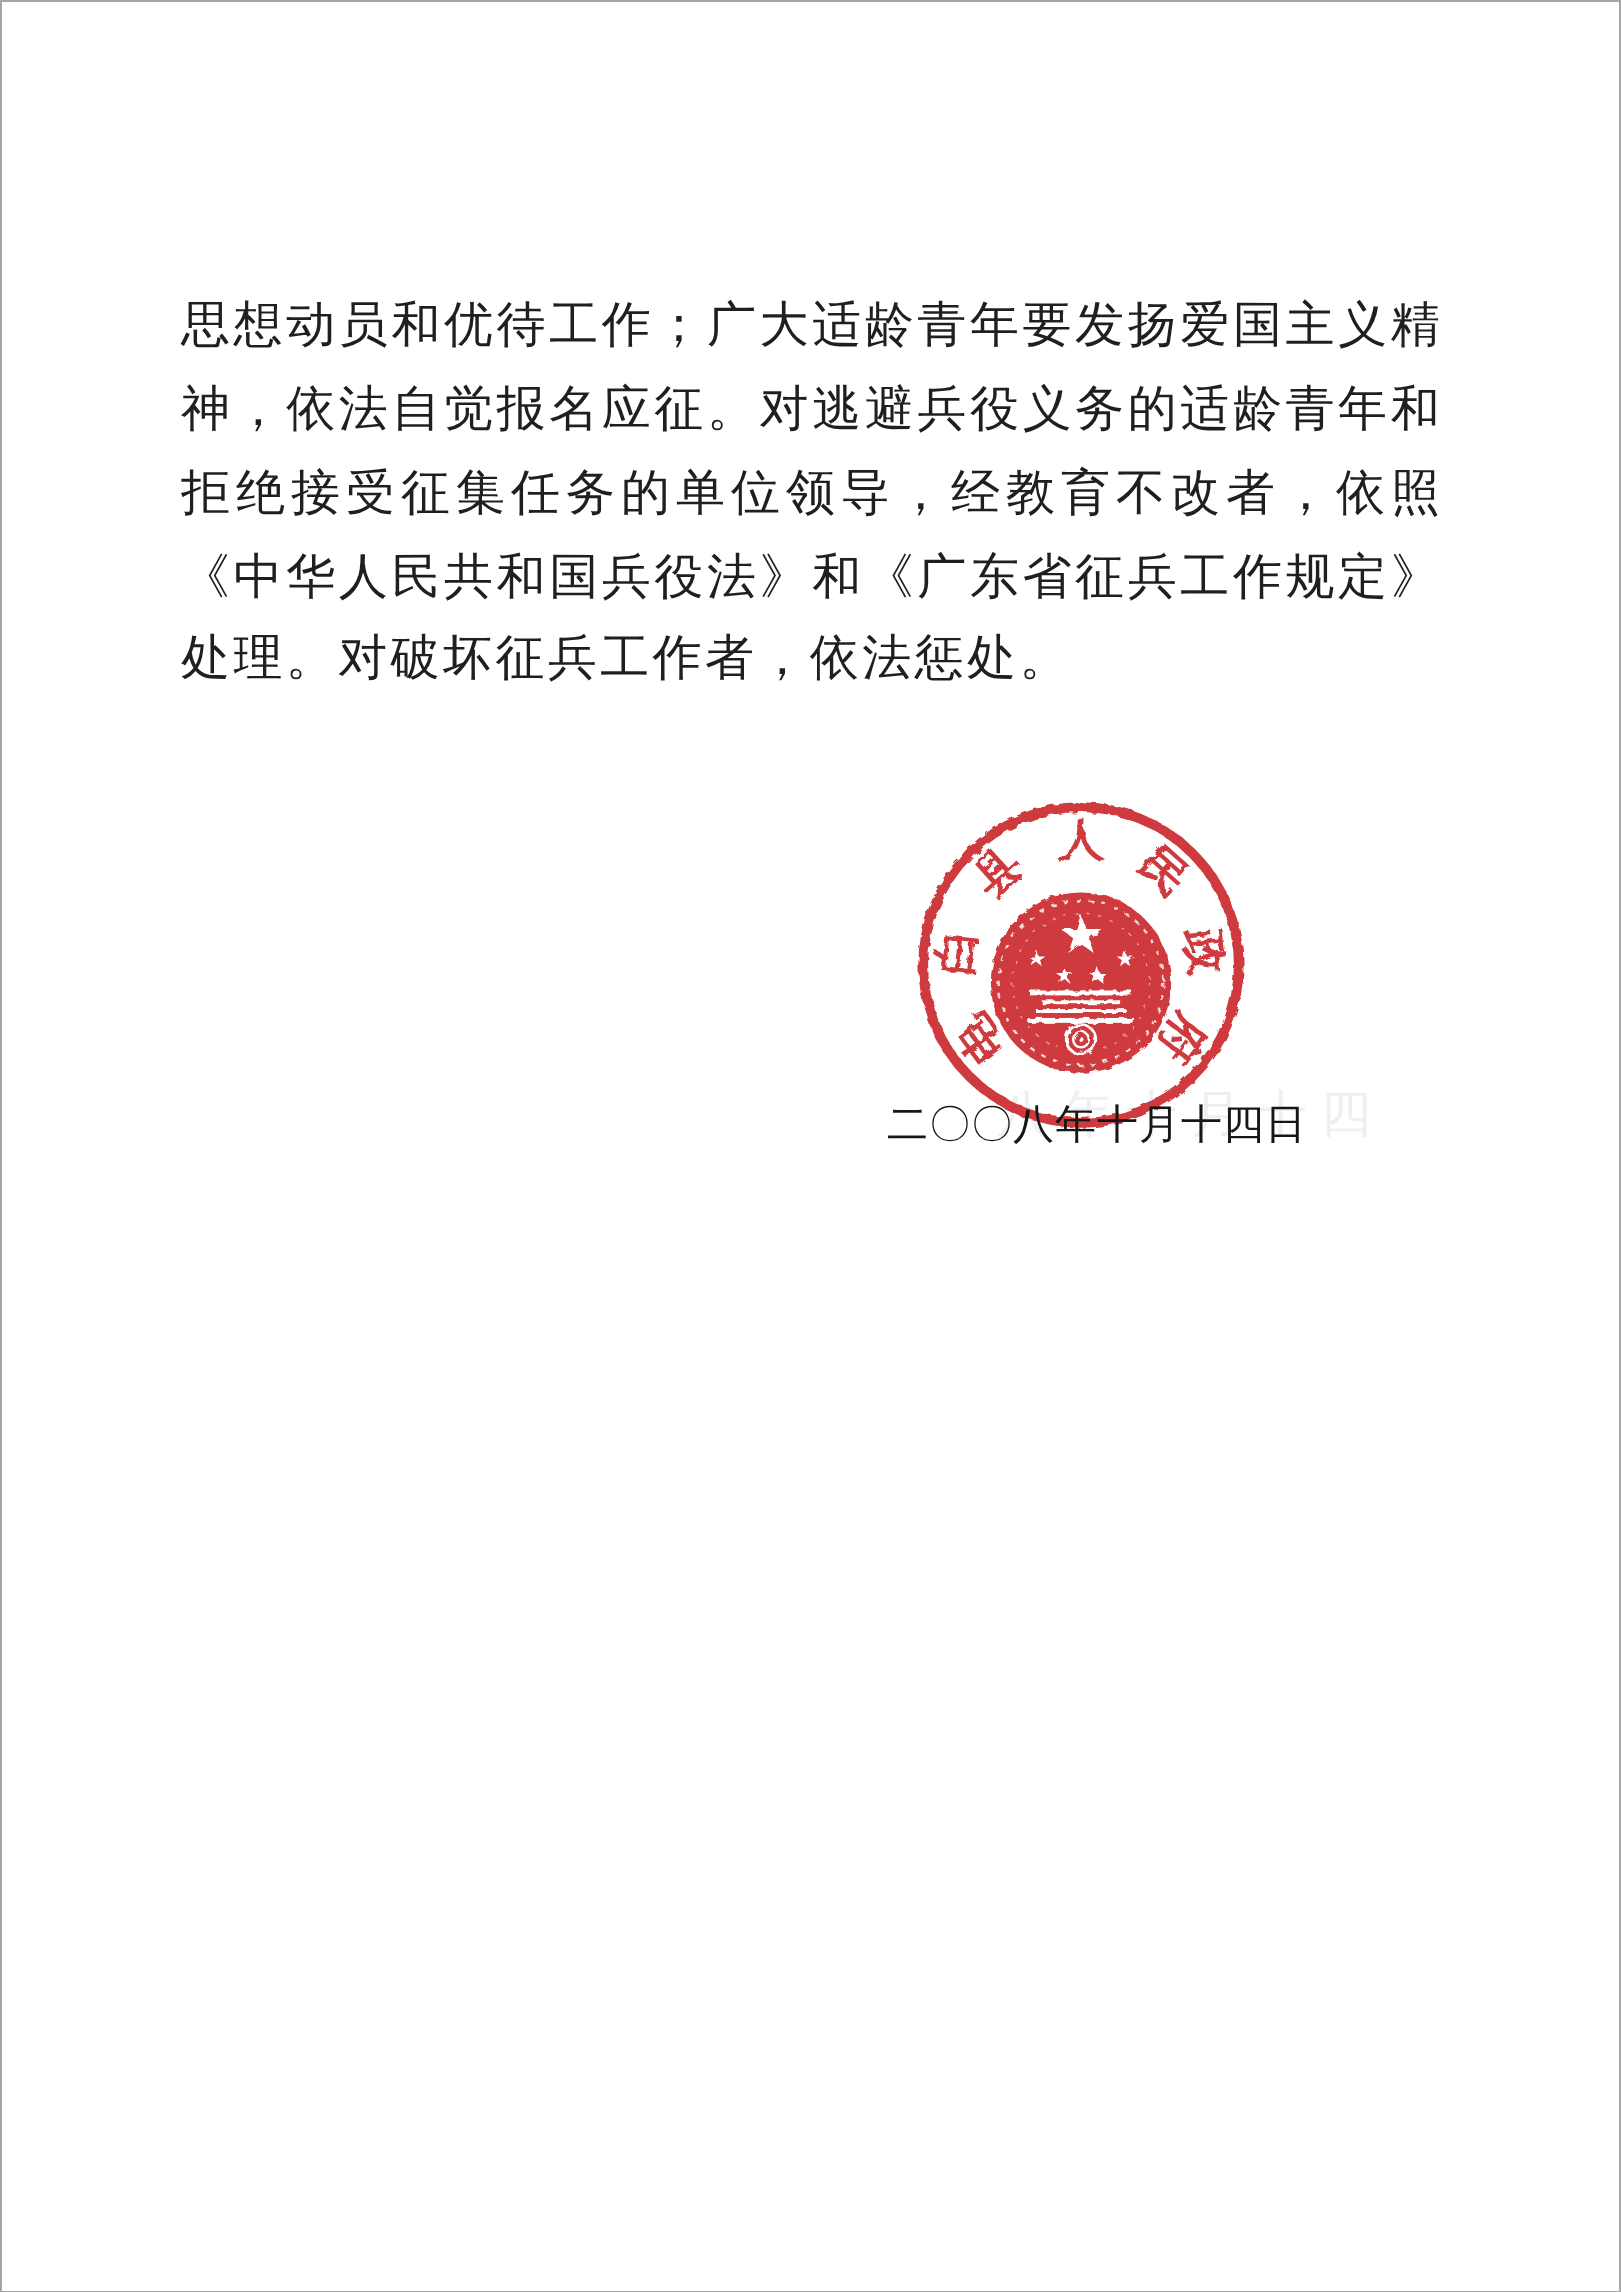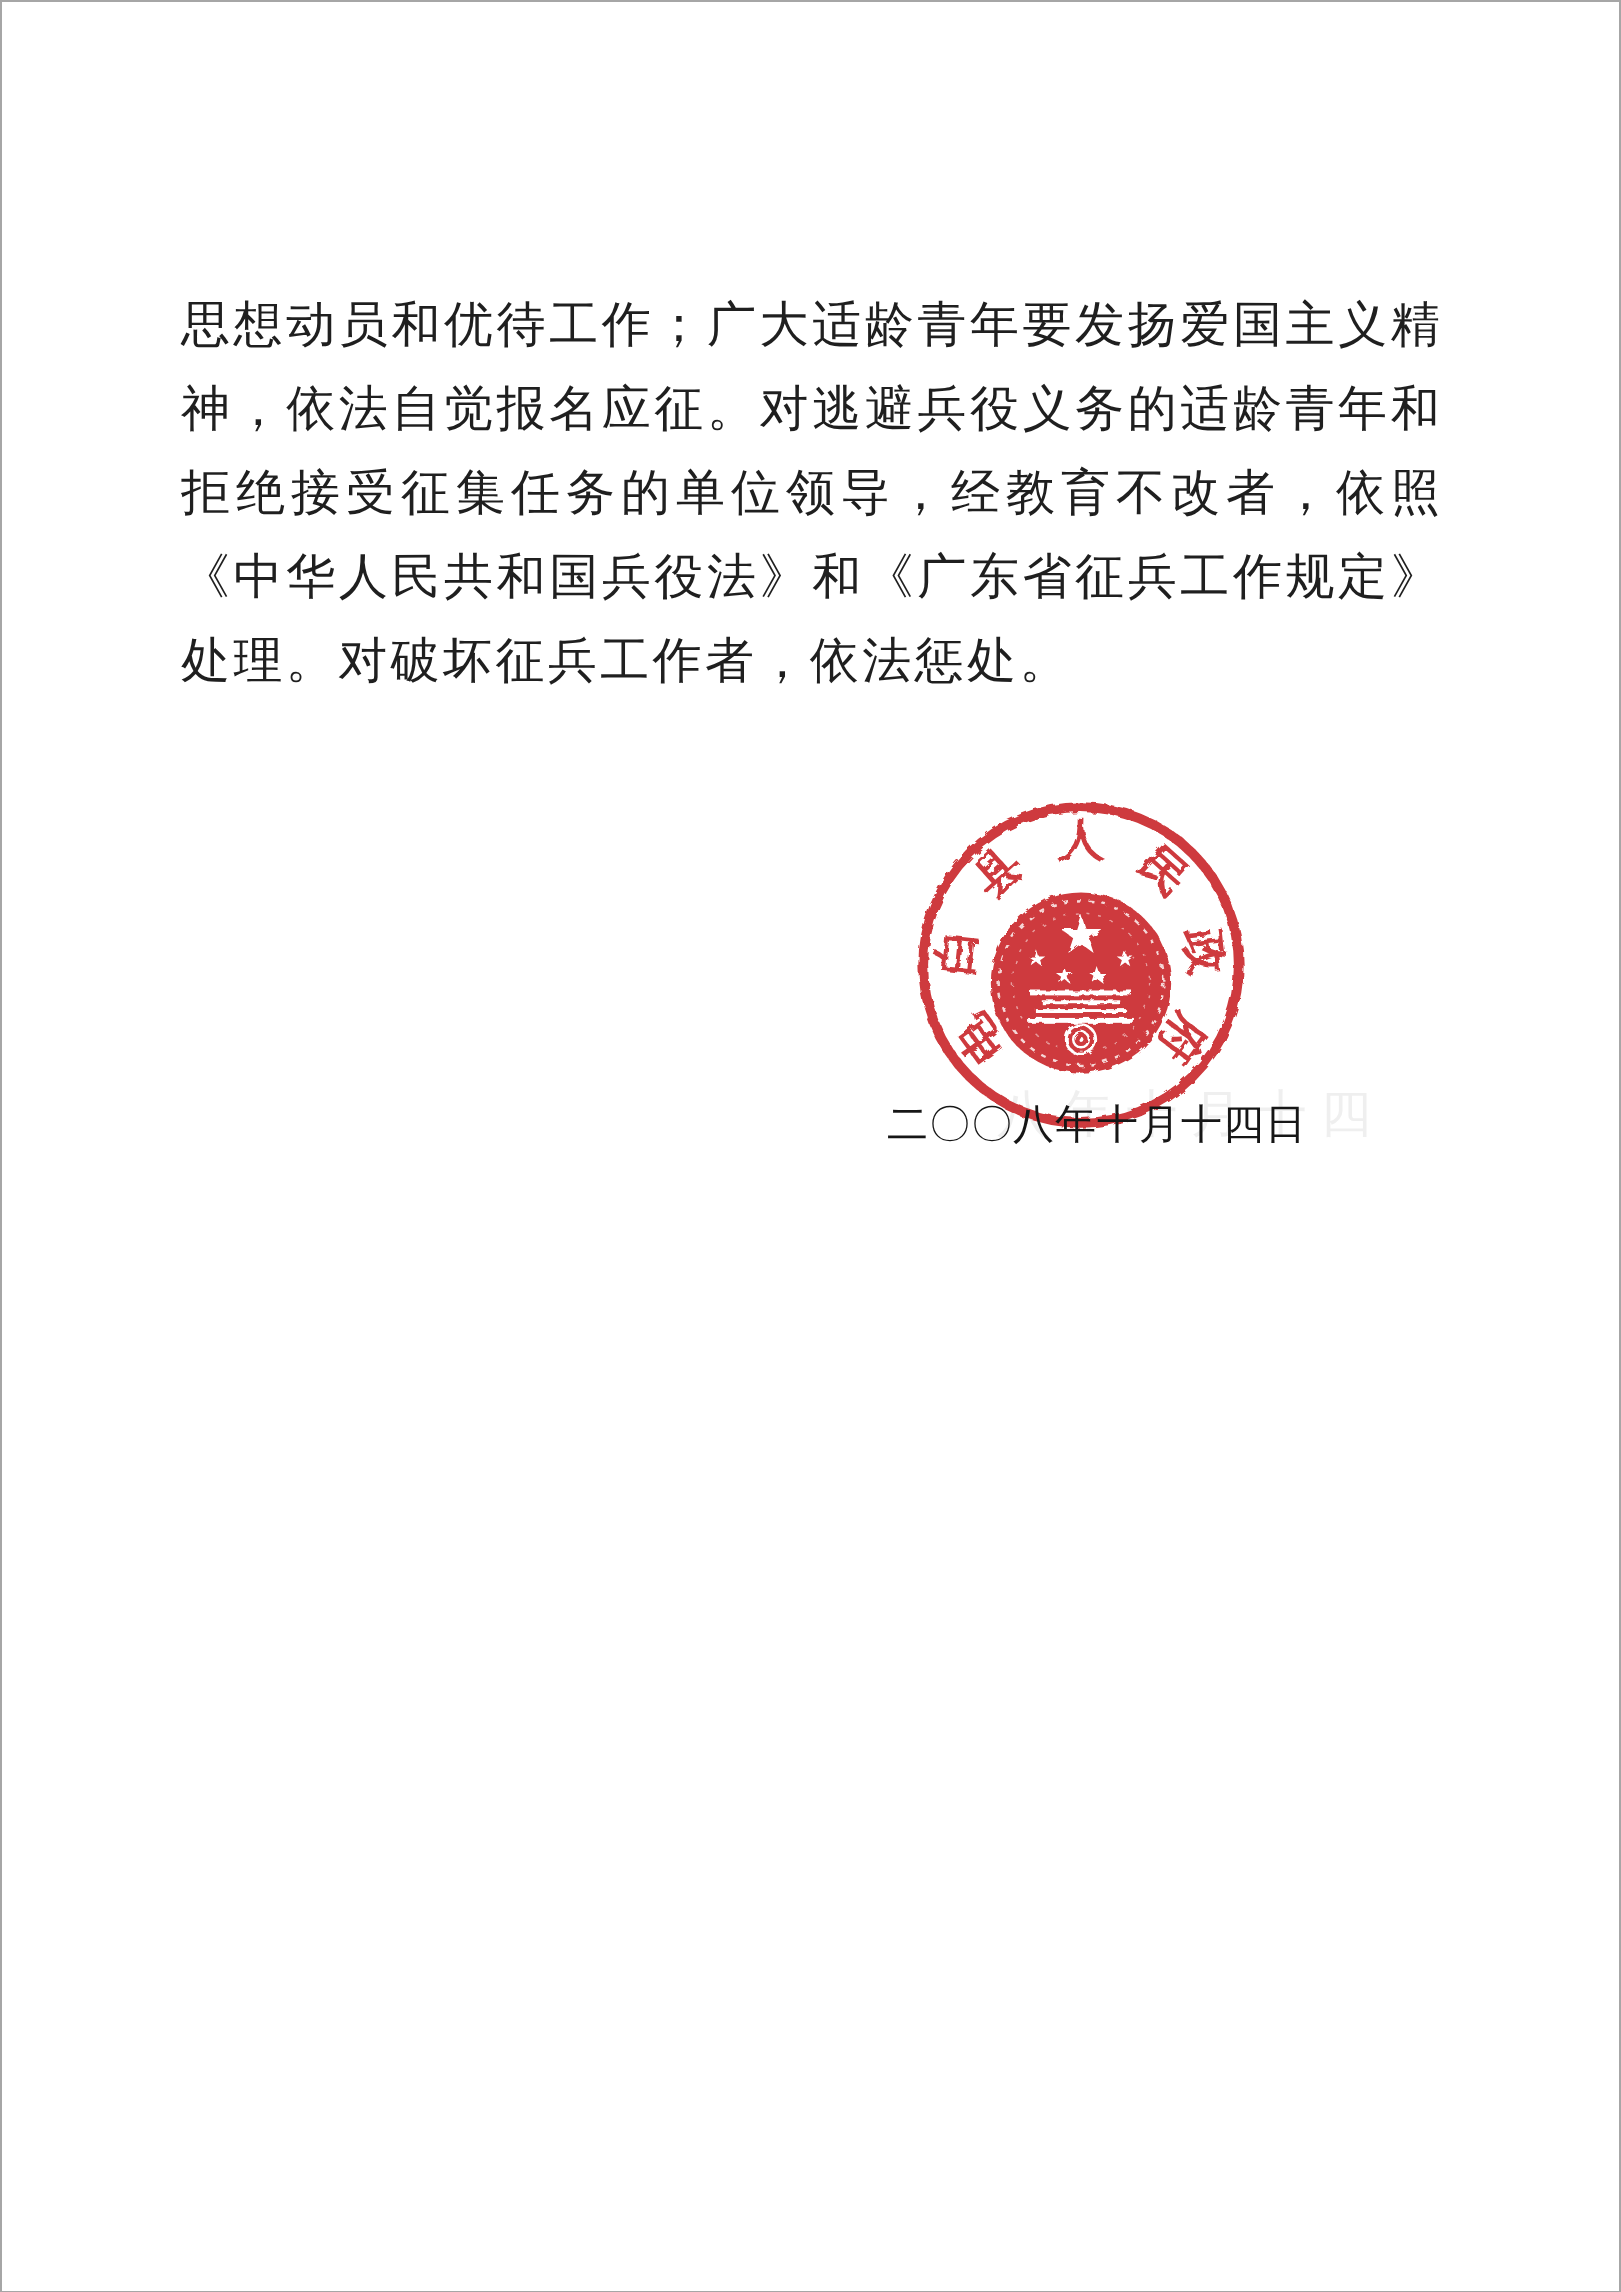--- a/index.html
+++ b/index.html
@@ -23,20 +23,21 @@
     font-size:49px;
     color:#1f1f1f;
     white-space:nowrap;
   }
   .text-line.justified{
     display:flex;
     justify-content:space-between;
   }
   .text-line.loose{
     letter-spacing:3.4px;
+    font-family:Liberation Mono, monospace;
   }
   .seal{
     position:absolute;
     left:883px;top:767px;
     width:392px;height:392px;
     z-index:2;
     opacity:0.94;
   }
   .ghost-date{
     position:absolute;

